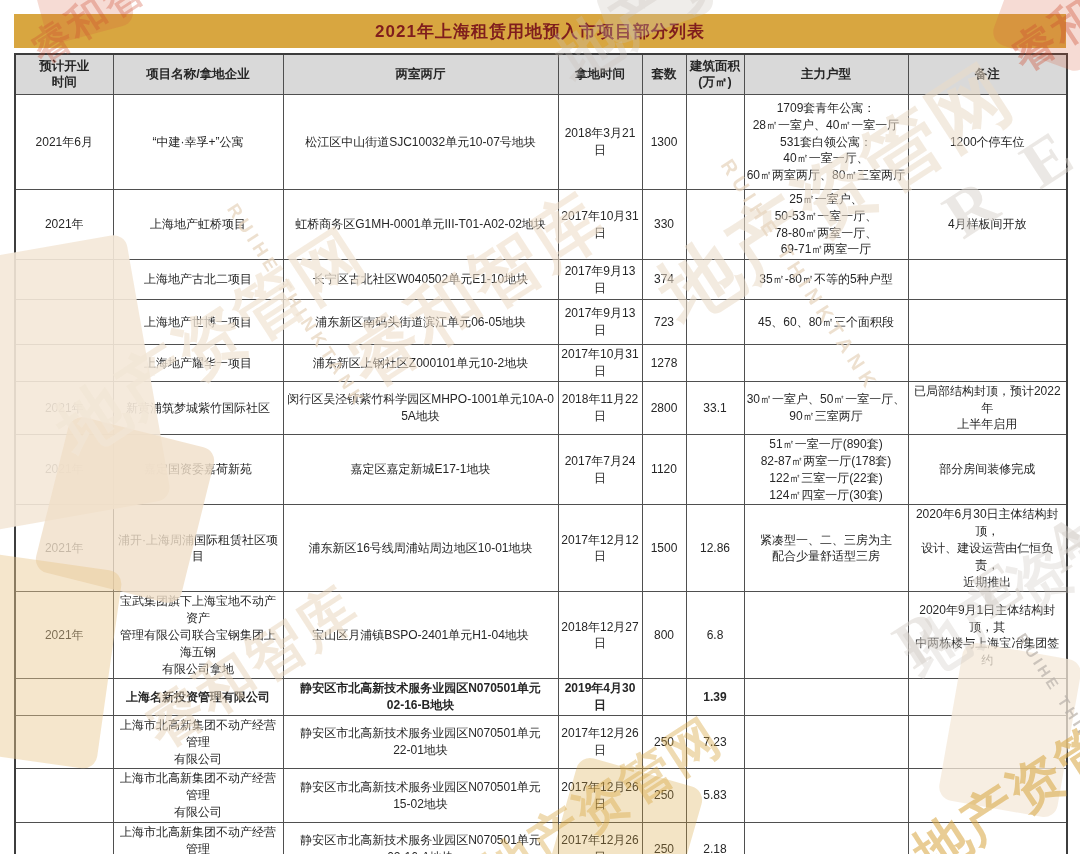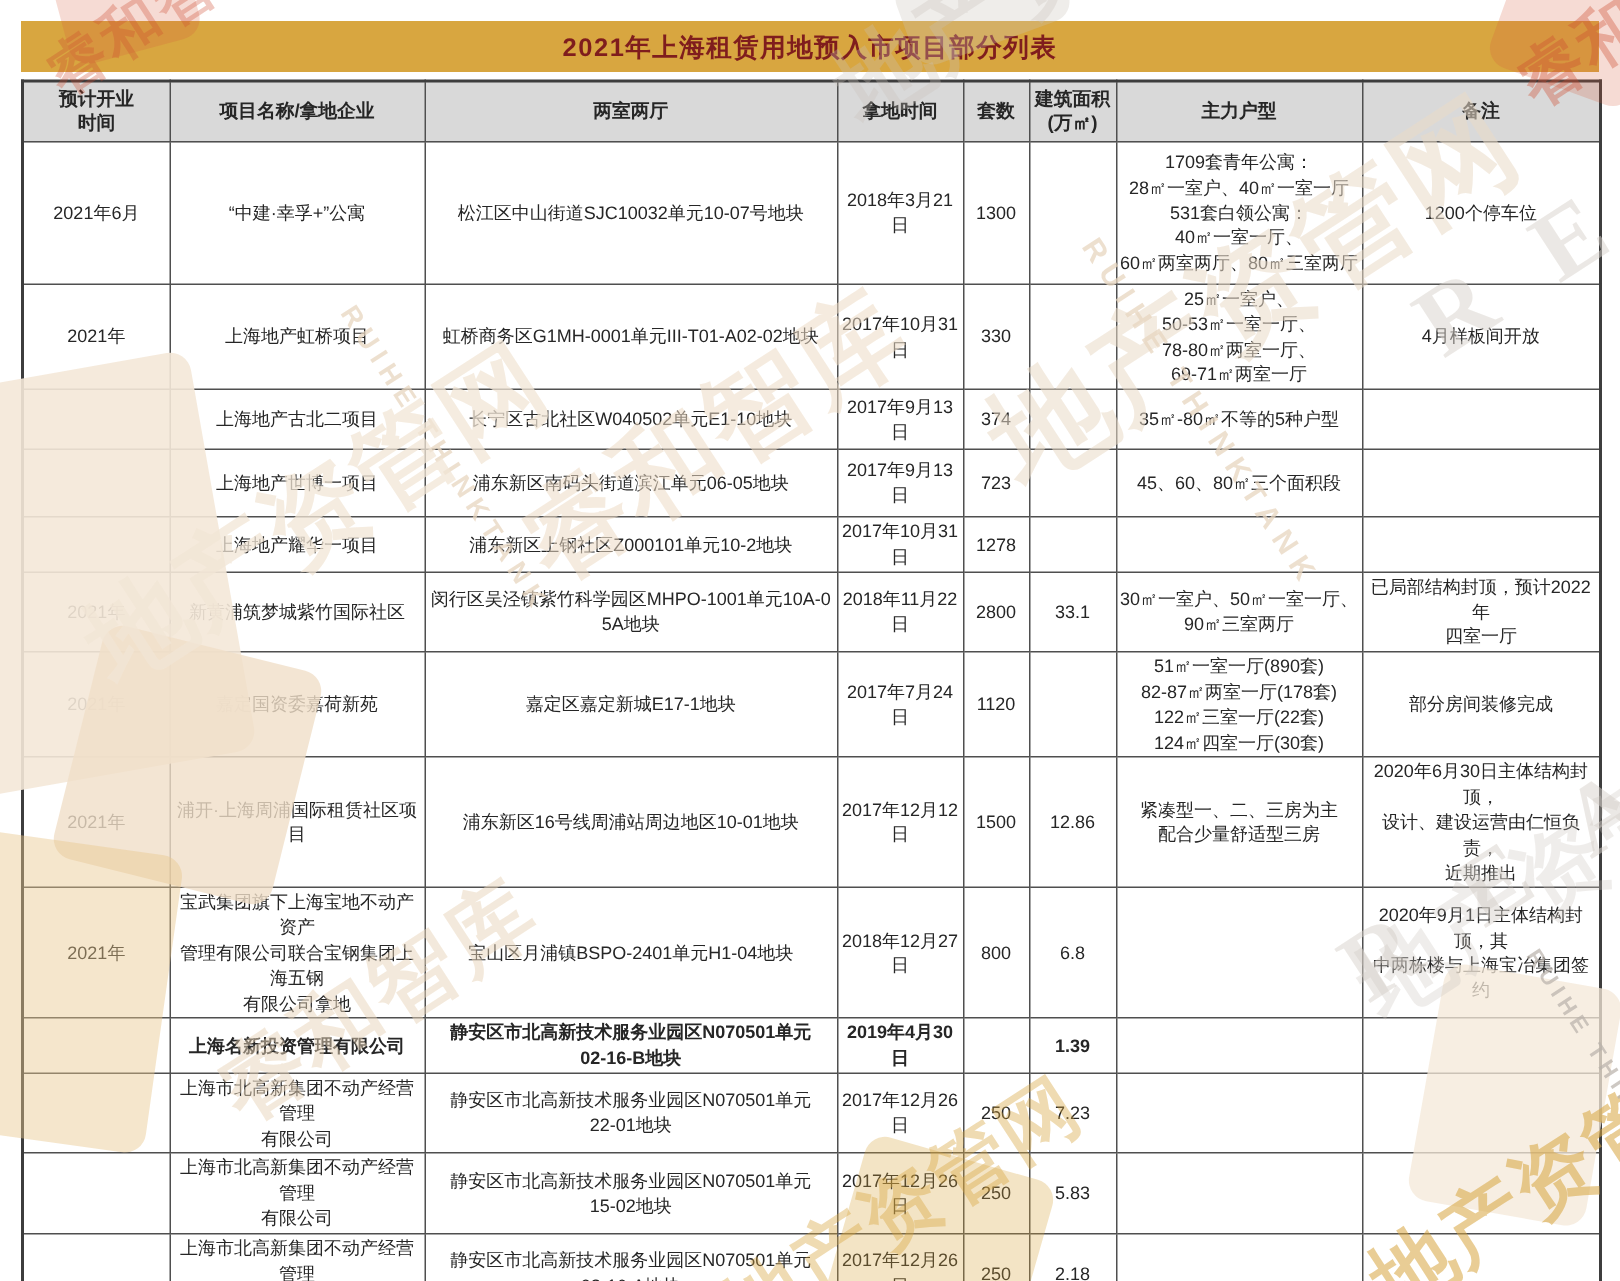--- a/index.html
+++ b/index.html
@@ -151,21 +151,21 @@
         <tr style="height: 52px;">
           <td class="c-time">2021年</td>
           <td class="c-project">新黄浦筑梦城紫竹国际社区</td>
           <td class="c-plot">闵行区吴泾镇紫竹科学园区MHPO-1001单元10A-05A地块</td>
           <td class="c-date">2018年11月22日</td>
           <td class="c-units">2800</td>
           <td class="c-area">33.1</td>
           <td class="c-layout">30㎡一室户、50㎡一室一厅、
 90㎡三室两厅</td>
           <td class="c-note">已局部结构封顶，预计2022年
-四室一厅</td>
+上半年启用</td>
         </tr>
         <tr style="height: 70px;">
           <td class="c-time">2021年</td>
           <td class="c-project">嘉定国资委嘉荷新苑</td>
           <td class="c-plot">嘉定区嘉定新城E17-1地块</td>
           <td class="c-date">2017年7月24日</td>
           <td class="c-units">1120</td>
           <td class="c-area"></td>
           <td class="c-layout">51㎡一室一厅(890套)
 82-87㎡两室一厅(178套)

